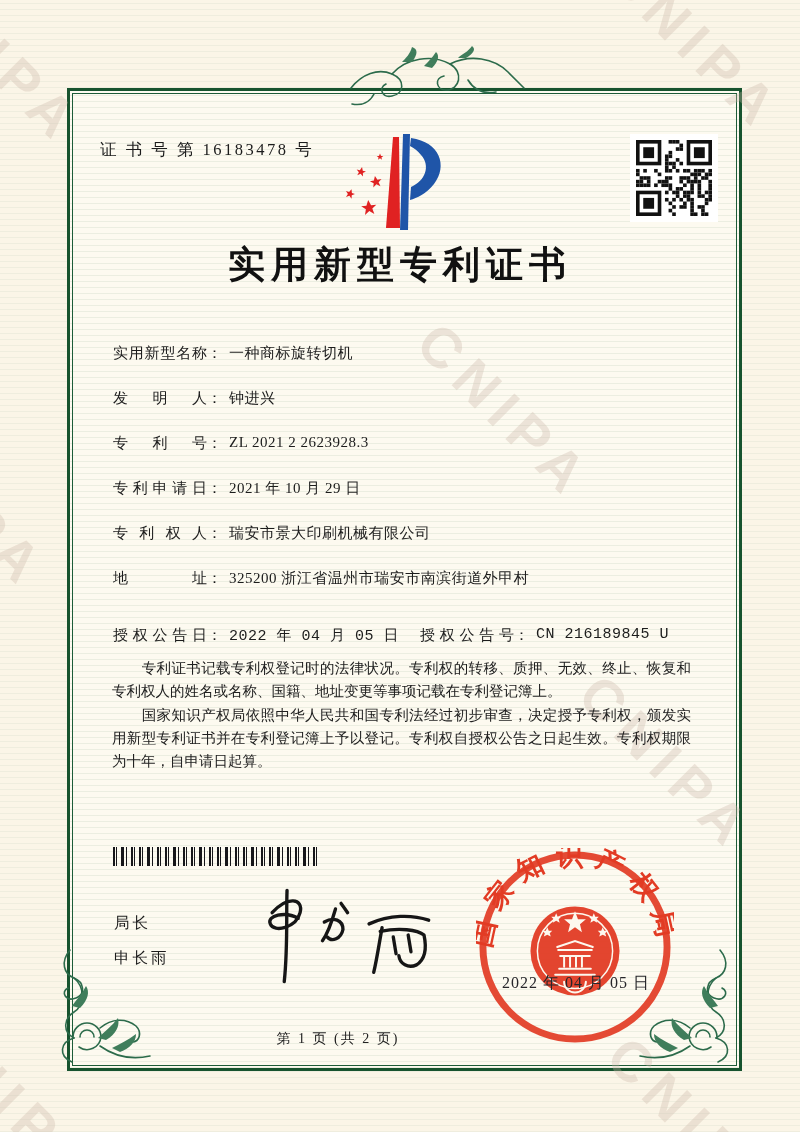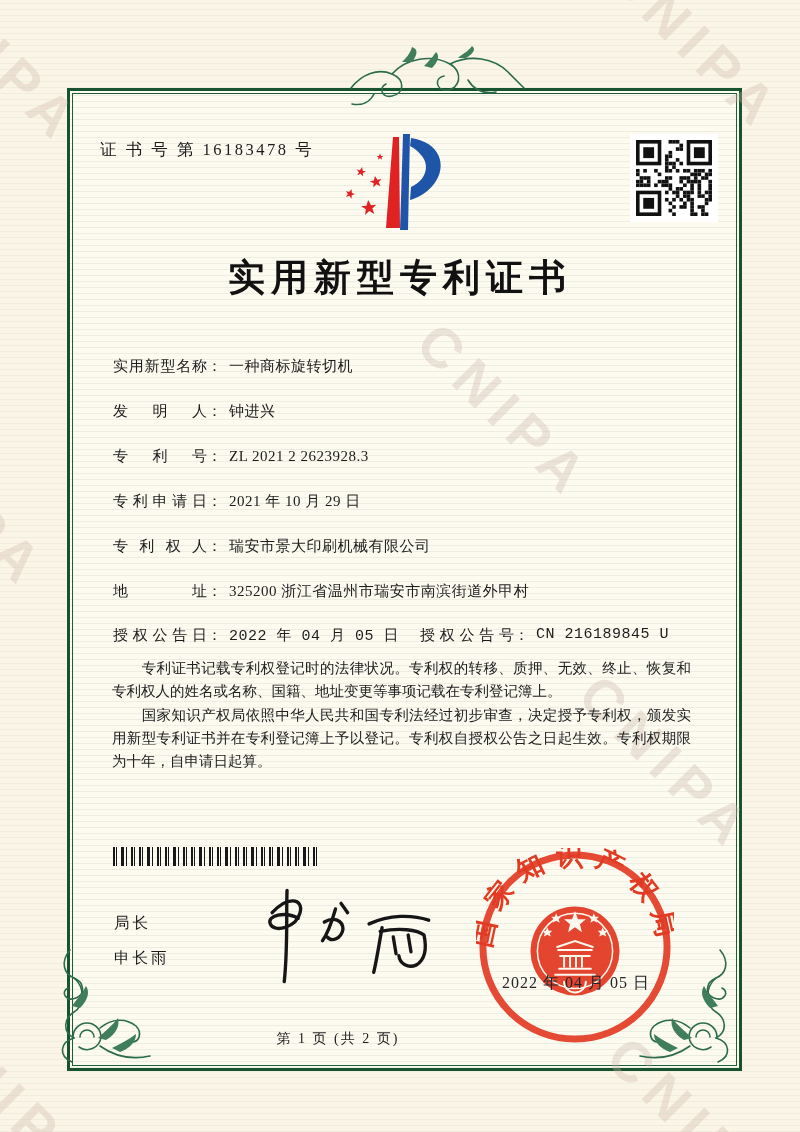--- a/index.html
+++ b/index.html
@@ -29,23 +29,23 @@
   .frame-inner{
     position:absolute;left:2px;top:2px;right:2px;bottom:2px;
     border:1px solid #1d5c38;
   }
   .content{position:absolute;left:0;top:0;width:800px;height:1132px;z-index:3;}
   .cert-no{position:absolute;left:100px;top:139px;font-size:16.5px;letter-spacing:2.5px;}
   .logo{position:absolute;left:332px;top:124px;width:134px;height:110px;}
   .qr{position:absolute;left:630px;top:134px;width:88px;height:88px;background:#fff;
       display:flex;align-items:center;justify-content:center;}
   .title{position:absolute;left:0;width:800px;top:240px;text-align:center;
-         font-size:37px;font-weight:700;letter-spacing:6px;color:#111;margin-top:13px;}
+         font-size:37px;font-weight:700;letter-spacing:6px;color:#111;}
   .fields{position:absolute;left:113px;top:344px;width:578px;}
-  .field-row{display:flex;align-items:center;height:45px;font-size:15px;}
+  .field-row{display:flex;align-items:flex-start;height:45px;font-size:15px;}
   .field-label{width:94px;text-align:justify;text-align-last:justify;flex:none;}
   .field-colon{flex:none;}
   .field-value{margin-left:7px;letter-spacing:0.5px;}
   .grant-row{position:absolute;left:113px;top:626px;width:580px;display:flex;font-size:15px;font-family:Liberation Mono, monospace;}
   .grant-pair1{display:flex;width:307px;flex:none;}
   .grant-pair2{display:flex;}
   .paras{position:absolute;left:112px;top:657px;width:579px;}
   .paras p{margin:0;font-size:14.5px;line-height:23.3px;text-indent:2.05em;text-align:justify;color:#202020;}
   .barcode{position:absolute;left:113px;top:847px;width:206px;height:19px;
     background:

